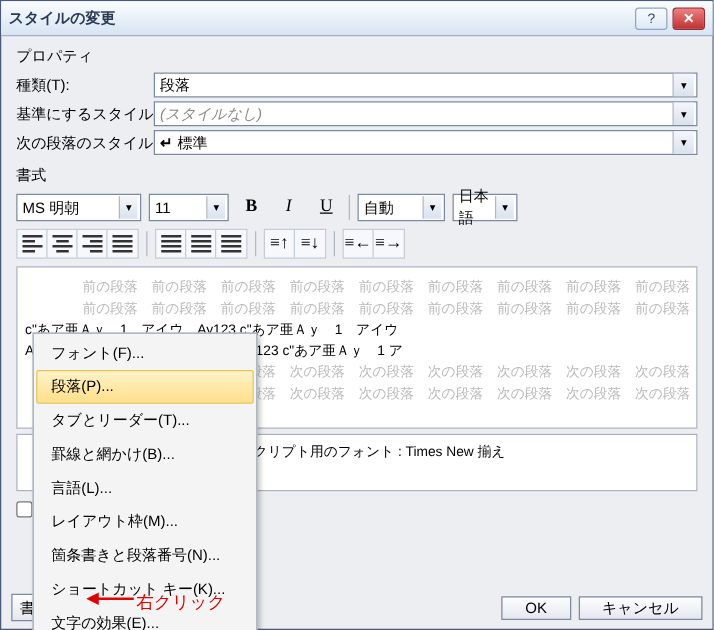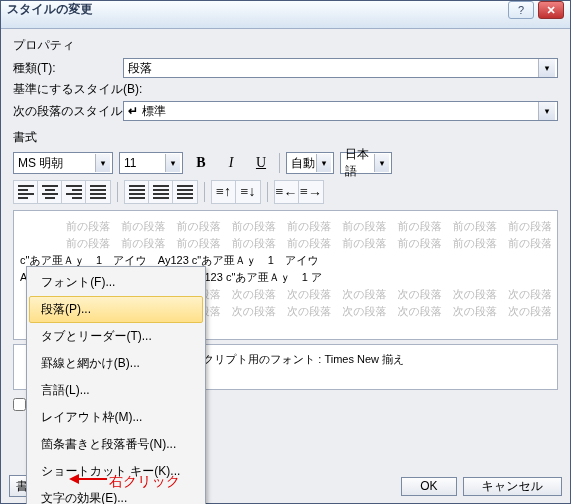--- a/index.html
+++ b/index.html
@@ -1,37 +1,37 @@
 <!DOCTYPE html>
 <html><head>
 <meta charset="utf-8">
 <style>
 * { box-sizing: border-box; margin: 0; padding: 0; font-family: "MS UI Gothic", "Meiryo", sans-serif; font-size: 12px; }
 body { background: #f0f0f0; width: 571px; height: 504px; overflow: hidden; }
 .dialog { width: 571px; height: 504px; background: #eceef2; border: 1px solid #4a5a7a; position: relative; }
-.titlebar { height: 28px; background: linear-gradient(#fafdff,#d7e4f2); display: flex; align-items: flex-start; padding: 0 6px; border-bottom: 1px solid #a0b0c8; }
+.titlebar { height: 28px; background: linear-gradient(#fafdff,#d7e4f2); display: flex; align-items: center; padding: 0 6px; border-bottom: 1px solid #a0b0c8; }
 .titlebar .title { flex: 1; font-weight: bold; color: #2a3a55; }
 .titlebar .wbtn { width: 26px; height: 18px; margin-left: 4px; border: 1px solid #8ea6c4; background: linear-gradient(#f8fbff,#dde9f6); border-radius: 3px; display: flex; align-items: center; justify-content: center; font-size: 11px; color: #3a4a66; }
 .titlebar .close { background: linear-gradient(#f08080,#c03030); color: #fff; border-color: #903030; font-weight: bold; }
 .content { padding: 6px 12px; }
 .section-label { margin: 2px 0 4px; }
 .row { display: flex; align-items: center; margin: 3px 0; }
 .row .lbl { width: 110px; text-align: left; white-space: nowrap; }
 .field { flex: 1; height: 20px; border: 1px solid #7a8aa4; background: #fff; padding: 0 4px; display: flex; align-items: center; position: relative; }
 .field.select::after { content: "▾"; position: absolute; right: 2px; top: 0; height: 18px; width: 16px; border-left: 1px solid #b0b8c4; background: linear-gradient(#f4f6fa,#dbe2ee); display: flex; align-items: center; justify-content: center; font-size: 9px; }
 .field .txt { flex: 1; }
 .field .pilcrow { font-weight: bold; margin-right: 4px; color: #000; }
 .indent1 { margin-left: 0px; }
 .style-base { color: #888; font-style: italic; }
 .toolbar { display: flex; align-items: center; gap: 6px; margin: 6px 0; flex-wrap: wrap; }
 .tb-sel { height: 22px; border: 1px solid #7a8aa4; background: #fff; display: flex; align-items: center; padding: 0 18px 0 4px; position: relative; }
 .tb-sel::after { content: "▾"; position: absolute; right: 2px; top: 1px; height: 18px; width: 14px; border-left: 1px solid #b0b8c4; background: linear-gradient(#f4f6fa,#dbe2ee); display: flex; align-items: center; justify-content: center; font-size: 9px; }
 .tb-sel.font { width: 100px; }
 .tb-sel.size { width: 64px; }
-.tb-sel.color { width: 48px; }
+.tb-sel.color { width: 70px; }
 .tb-sel.lang { width: 52px; }
 .tb-btn { width: 24px; height: 22px; border: 1px solid transparent; display: flex; align-items: center; justify-content: center; font-family: "Times New Roman", serif; font-size: 14px; }
 .tb-btn.b { font-weight: bold; }
 .tb-btn.i { font-style: italic; }
 .tb-btn.u { text-decoration: underline; }
 .divider { width: 1px; height: 20px; background: #b0b8c4; }
 .group { display: flex; border: 1px solid #c4ccd8; background: #f6f8fb; }
 .group .tb-btn { border: none; border-right: 1px solid #c4ccd8; }
 .group .tb-btn:last-child { border-right: none; }
 .preview-box { border: 1px solid #aab3c4; background: #fff; height: 130px; margin-top: 6px; overflow: hidden; padding: 6px; position: relative; }
@@ -72,20 +72,23 @@
     <div class="section-label">プロパティ</div>
 
     <div class="row indent1">
       <div class="lbl">種類(T):</div>
       <div class="field select">
           <span class="txt">段落</span>
         </div>
     </div>
     <div class="row indent1">
       <div class="lbl">基準にするスタイル(B):</div>
+      <div class="field select">
+          <span class="txt style-base">(スタイルなし)</span>
+        </div>
     </div>
     <div class="row indent1">
       <div class="lbl">次の段落のスタイル(S):</div>
       <div class="field select">
           <span class="pilcrow">↵</span>
           <span class="txt">標準</span>
         </div>
     </div>
 
     <div class="section-label" style="margin-top:8px">書式</div>

